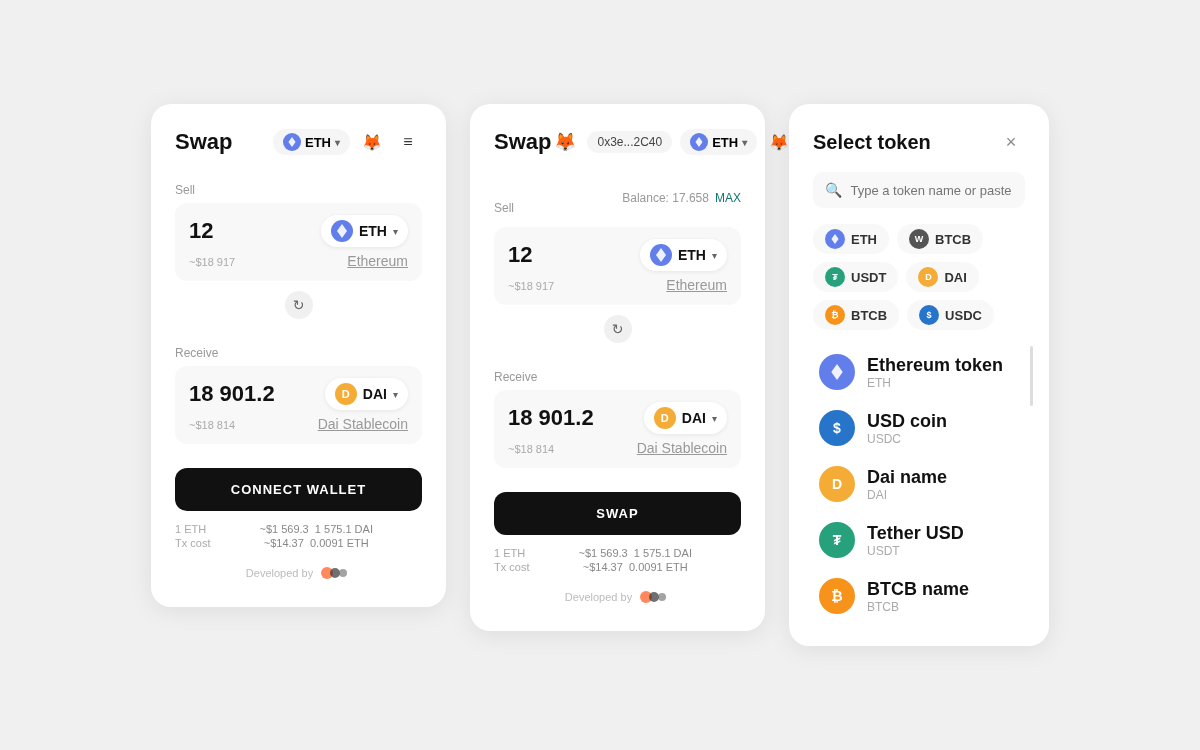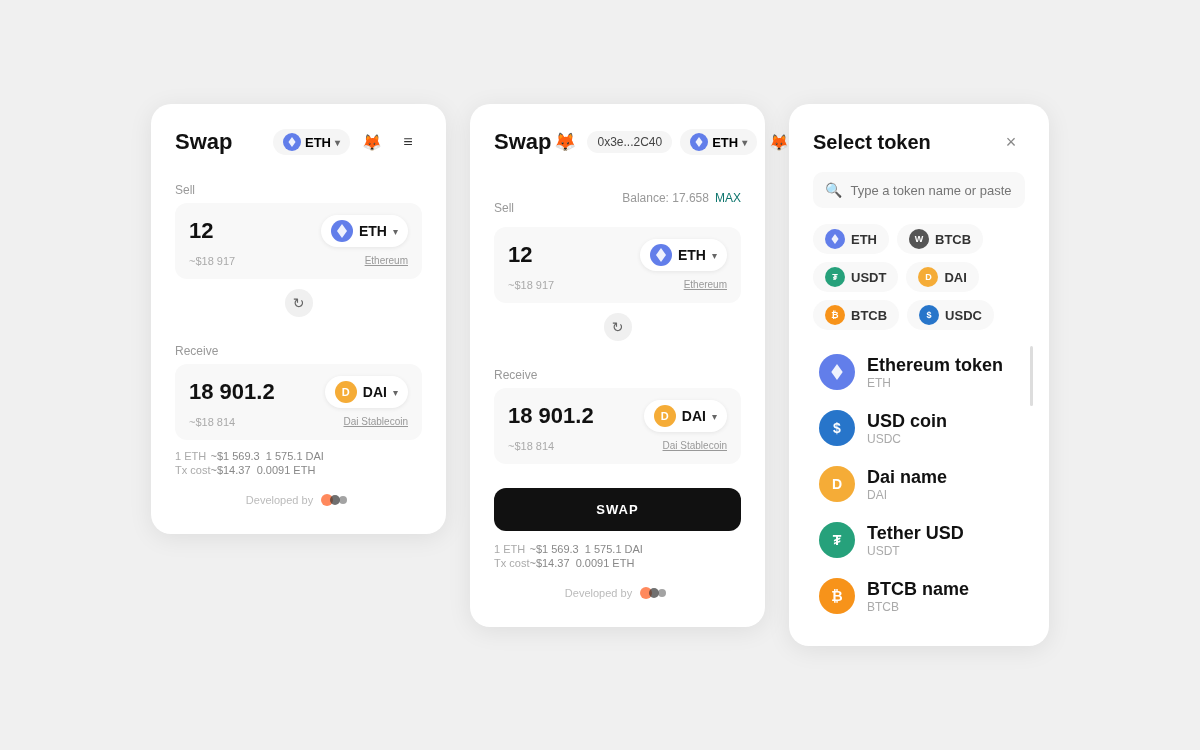--- a/index.html
+++ b/index.html
@@ -157,21 +157,21 @@
     .chevron-down {
       font-size: 10px;
       color: #666;
     }
     .amount-usd {
       font-size: 11px;
       color: #aaa;
       margin-top: 4px;
     }
     .token-link {
-      font-size: 10px;
+      font-size: 14px;
       color: #999;
       text-decoration: underline;
       text-align: right;
       display: block;
       margin-top: 2px;
     }
 
     .swap-arrow-row {
       display: flex;
       justify-content: center;
@@ -221,21 +221,21 @@
 
     .info-grid {
       display: grid;
       grid-template-columns: auto 1fr;
       gap: 2px 0;
       font-size: 11px;
       color: #888;
       margin-bottom: 14px;
     }
     .info-grid .info-key { color: #aaa; }
-    .info-grid .info-val { text-align: left; color: #888; }
+    .info-grid .info-val { text-align: center; color: #888; }
 
     .developed-by {
       display: flex;
       align-items: center;
       justify-content: center;
       gap: 6px;
       font-size: 11px;
       color: #bbb;
     }
     .dev-logo {
@@ -419,20 +419,21 @@
           <span class="token-name">DAI</span>
           <span class="chevron-down">▾</span>
         </div>
       </div>
       <div style="display:flex; justify-content:space-between; align-items:center; margin-top:4px;">
         <span class="amount-usd">~$18 814</span>
         <a class="token-link">Dai Stablecoin</a>
       </div>
     </div>
 
+    <button class="connect-btn">CONNECT WALLET</button>
 
     <div class="info-grid">
       <span class="info-key">1 ETH</span>
       <span class="info-val">
         <span>~$1 569.3</span>&nbsp;&nbsp;<span>1 575.1 DAI</span>
       </span>
       <span class="info-key">Tx cost</span>
       <span class="info-val">
         <span>~$14.37</span>&nbsp;&nbsp;<span>0.0091 ETH</span>
       </span>

